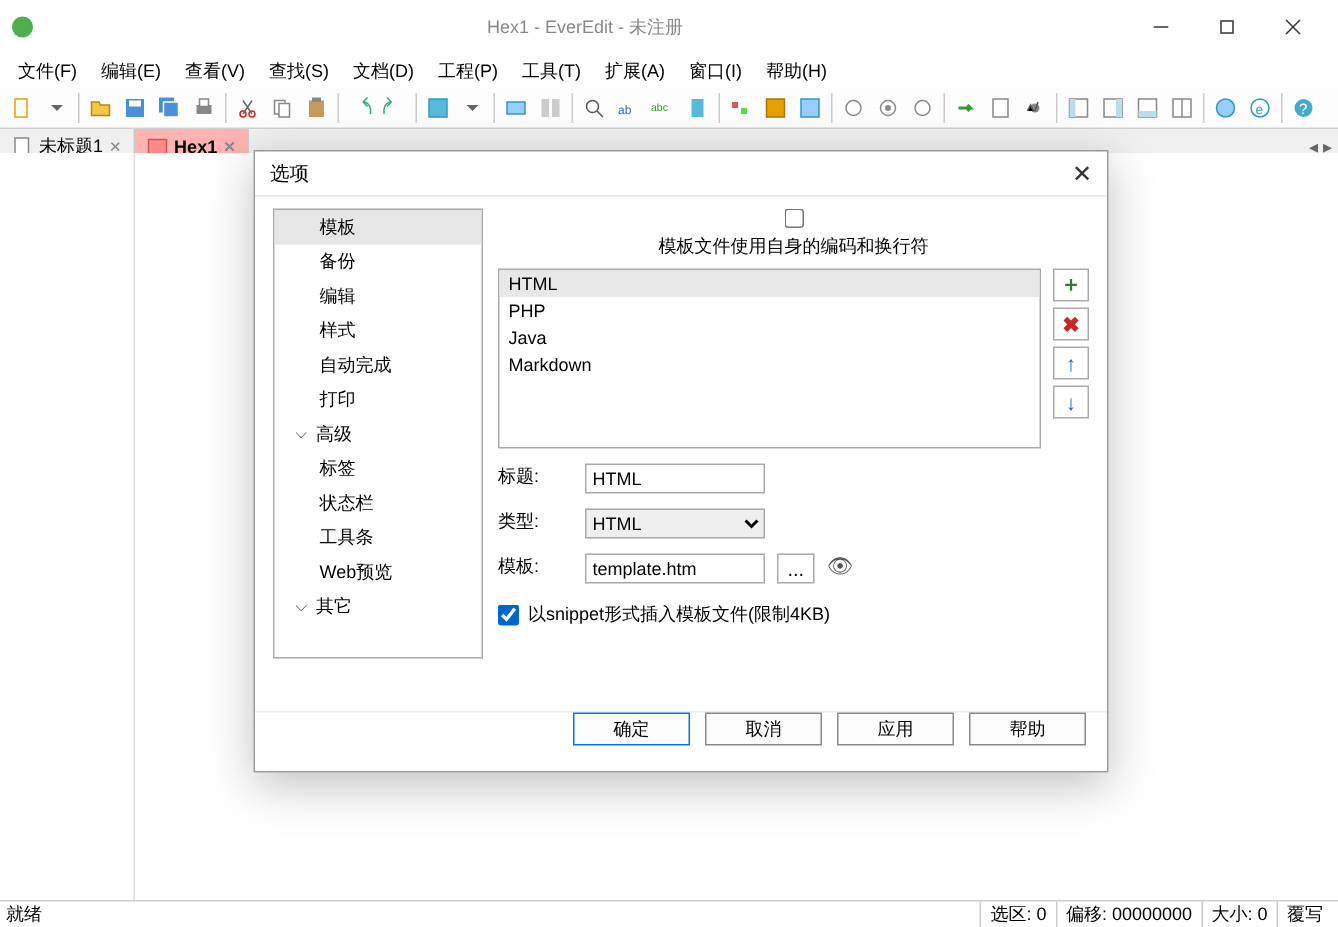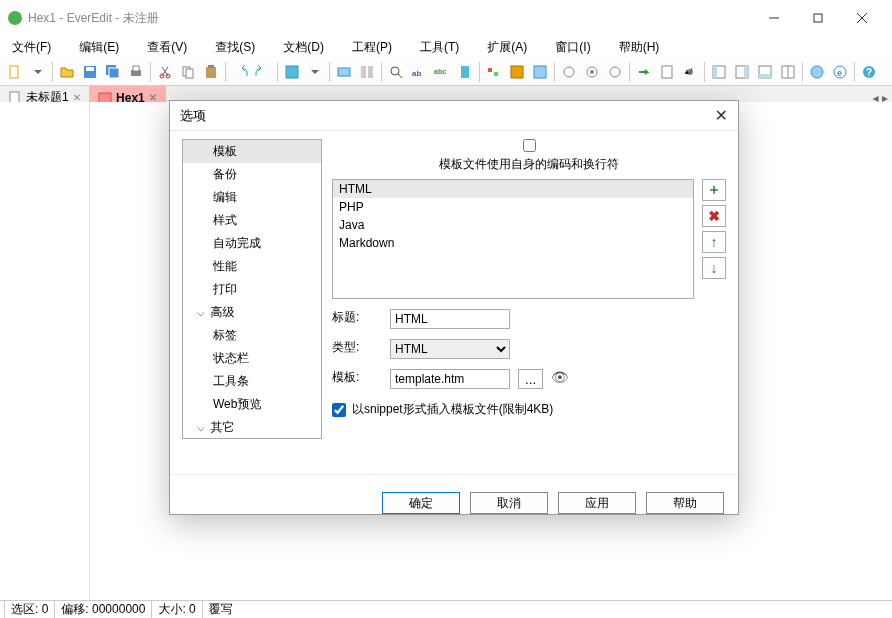--- a/index.html
+++ b/index.html
@@ -1,32 +1,32 @@
 <!DOCTYPE html>
 <html><head>
 <meta charset="utf-8">
 <style>
 * { margin:0; padding:0; box-sizing:border-box; font-family:"Microsoft YaHei","Segoe UI",sans-serif; }
 body { width:892px; height:618px; background:#fff; overflow:hidden; font-size:12px; position:relative; }
 
 
-.titlebar { height:28px; display:flex; align-items:center; padding:18px 8px; background:#fff; }
+.titlebar { height:28px; display:flex; align-items:center; padding:18px 8px; background:#fff;text-align:center; }
 .titlebar .app-icon { width:14px; height:14px; border-radius:50%; background:#4caf50; margin-right:6px; }
 .titlebar .title { color:#888; font-size:12px; flex:1; }
 .win-controls { display:flex; }
 .win-btn { width:44px; height:28px; display:flex; align-items:center; justify-content:center; color:#666; }
 .win-btn svg { width:10px; height:10px; }
 
 
-.menubar { height:22px; display:flex; align-items:center; padding:0 4px; gap:12px; }
+.menubar { height:22px; display:flex; align-items:center; padding:0 4px; gap:0; }
 .menubar span { padding:2px 8px; font-size:12px; color:#000; }
 
 
 .toolbar { height:28px; display:flex; align-items:center; padding:2px 4px; border-bottom:1px solid #d0d0d0; gap:1px; background:#fdfdfd; }
-.tb-btn { width:22px; height:22px; display:flex; align-items:center; justify-content:center; border:1px solid transparent;font-weight:bold; }
+.tb-btn { width:22px; height:22px; display:flex; align-items:center; justify-content:center; border:1px solid transparent; }
 .tb-sep { width:1px; height:20px; background:#ccc; margin:0 2px; }
 .tb-btn svg { width:16px; height:16px; }
 
 
 .doctabs { height:24px; display:flex; align-items:center; background:#f0f0f0; border-bottom:1px solid #ccc; }
 .doctab { height:24px; padding:0 8px; display:flex; align-items:center; gap:4px; font-size:12px; background:#f0f0f0; border-right:1px solid #ccc; }
 .doctab.active { background:#ffb3b3; font-weight:bold; }
 .doctab .close { color:#888; font-size:10px; }
 .doctab .icon { width:14px;height:14px; }
 .tab-arrows { margin-left:auto; padding:0 4px; color:#666; }
@@ -65,21 +65,21 @@
 .list-btns { width:24px; display:flex; flex-direction:column; gap:4px; }
 .list-btns button { width:24px; height:22px; border:1px solid #aaa; background:#fff; display:flex; align-items:center; justify-content:center; font-size:14px; font-weight:bold;}
 .formrow { display:flex; margin-top:10px; gap:8px;}
 .formrow label { width:50px; }
 .formrow input[type=text]{ border:1px solid #aaa; height:20px; padding:0 4px; width:120px; font-size:12px;}
 .formrow select { border:1px solid #aaa; height:20px; width:120px; font-size:12px;}
 .smallbtn { height:20px; padding:0 6px; border:1px solid #aaa; background:#fff;}
 .eye { font-size:14px; color:#555;}
 .cbrow { display:flex; align-items:center; gap:6px; margin-top:12px;}
 .cbrow input[type=checkbox]{ width:14px; height:14px; accent-color:#0066cc;}
-.dlg-buttons { height:40px; display:flex; justify-content:flex-end; align-items:flex-end; gap:10px; padding:0 14px; border-top:1px solid #eee;}
+.dlg-buttons { height:40px; display:flex; justify-content:flex-end; align-items:flex-start; gap:10px; padding:0 14px; border-top:1px solid #eee;}
 .dlg-buttons button { width:78px; height:22px; border:1px solid #888; background:#fdfdfd; font-size:12px;}
 .dlg-buttons button.primary { border:1px solid #0078d7; }
 
 .green{color:#2e7d32;} .red{color:#c62828;} .blue{color:#1565c0;}
 </style>
 </head>
 <body>
 
 <div class="titlebar">
   <span class="app-icon"></span>
@@ -342,20 +342,21 @@
   </div>
   <div class="tab-arrows">◂ ▸</div>
 </div>
 
 <div class="mainarea">
   <div class="gutter"></div>
   <div class="content"></div>
 </div>
 
 <div class="statusbar">
+  <span class="left">就绪</span>
   <span class="cell">选区: 0</span>
   <span class="cell">偏移: 00000000</span>
   <span class="cell">大小: 0</span>
   <span class="cell">覆写</span>
 </div>
 
 <div class="overlay">
   <div class="dialog">
     <div class="dlg-title">
       <span>选项</span>
@@ -364,21 +365,20 @@
     </div>
     <div class="dlg-body">
 
       <div class="dlg-cat">
         <div class="cat-tree">
           <div class="cat-item selected">模板</div>
           <div class="cat-item">备份</div>
           <div class="cat-item">编辑</div>
           <div class="cat-item">样式</div>
           <div class="cat-item">自动完成</div>
-          <div class="cat-item">性能</div>
           <div class="cat-item">打印</div>
           <div class="cat-group">高级</div>
           <div class="cat-item">标签</div>
           <div class="cat-item">状态栏</div>
           <div class="cat-item">工具条</div>
           <div class="cat-item">Web预览</div>
           <div class="cat-group">其它</div>
 
         </div>
       </div>

